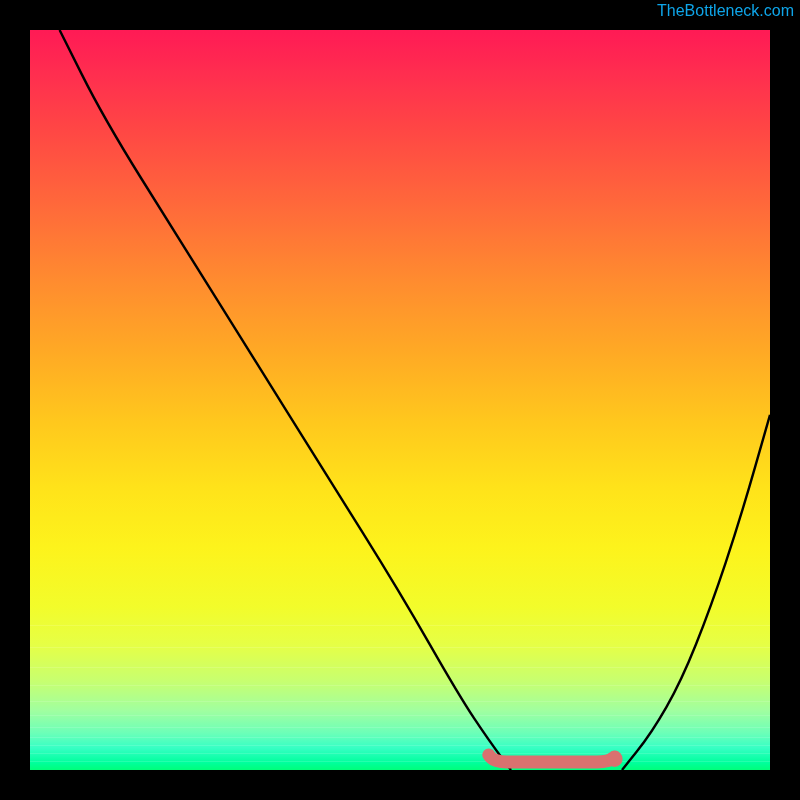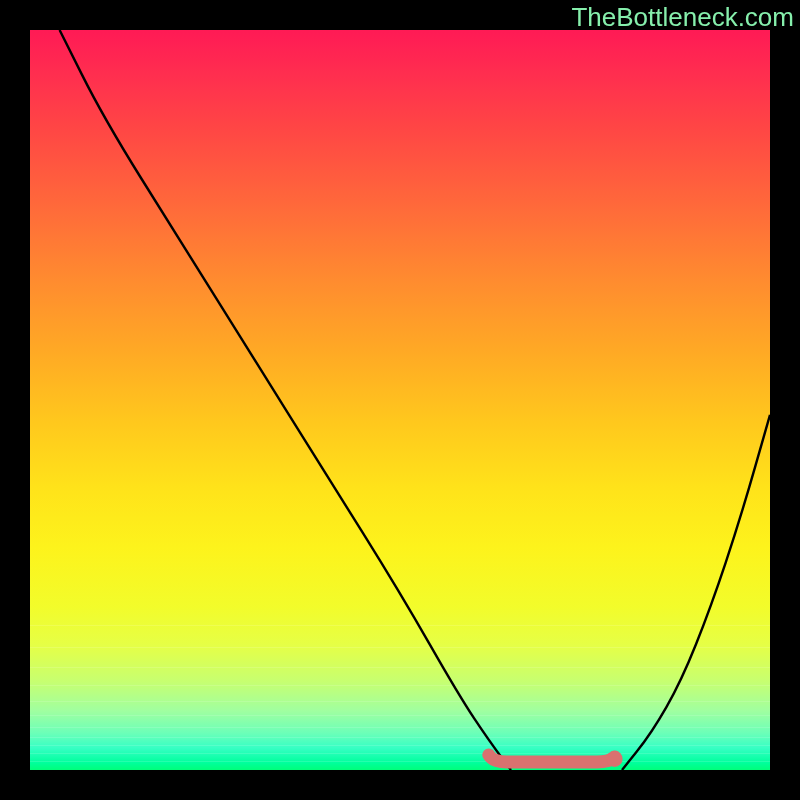--- a/index.html
+++ b/index.html
@@ -8,23 +8,23 @@
     height: 800px;
     background: #000;
     position: relative;
     font-family: Arial, sans-serif;
     overflow: hidden;
   }
   .attribution {
     position: absolute;
     top: 2px;
     right: 6px;
-    font-size: 26px;
+    font-size: 16px;
     font-weight: 500;
-    color: #86efac;
+    color: #0ea5e9;
     z-index: 10;
   }
   .plot-area {
     position: absolute;
     top: 30px;
     left: 30px;
     width: 740px;
     height: 740px;
   }
   .gradient-bg {

